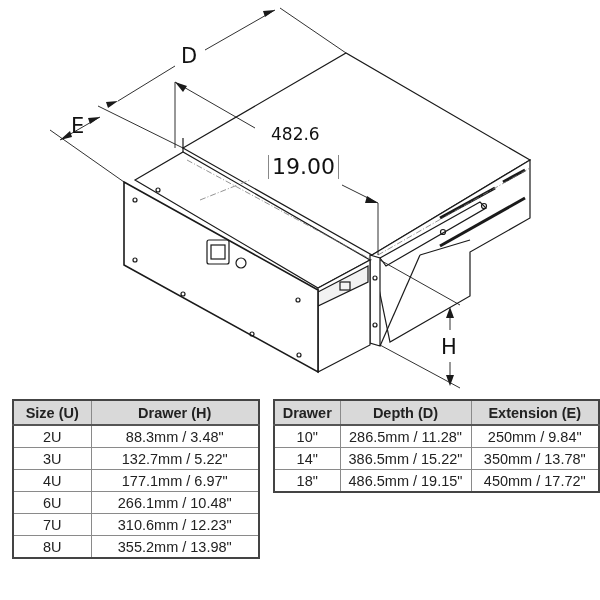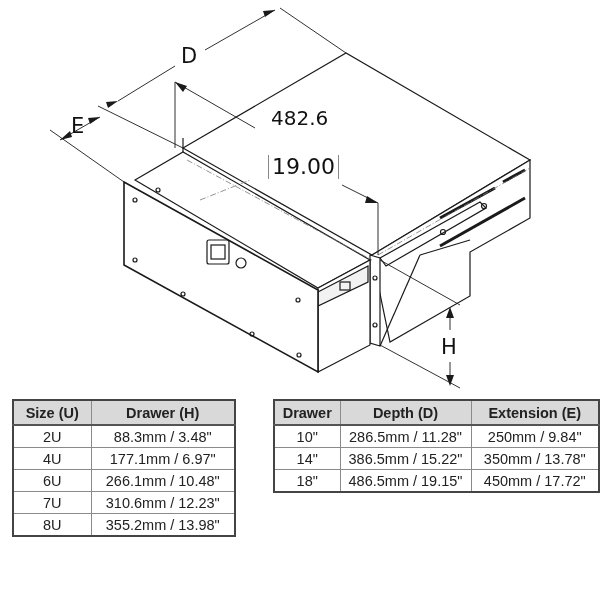--- a/index.html
+++ b/index.html
@@ -2,27 +2,27 @@
 <html><head>
 <meta charset="utf-8">
 <style>
   html, body { margin:0; padding:0; background:#ffffff; }
   body { width:600px; height:600px; position:relative; overflow:hidden; font-family:"Liberation Sans", sans-serif; color:#1a1a1a; }
   #drawing { position:absolute; left:0; top:0; width:600px; height:390px; }
   .dim-label { position:absolute; font-family:"DejaVu Sans", sans-serif; color:#111; }
   #lbl-D { left:181px; top:44px; font-size:21px; }
   #lbl-E { left:71px; top:114px; font-size:21px; }
   #lbl-H { left:441px; top:335px; font-size:21px; }
-  #lbl-mm { left:271px; top:106px; font-size:20px; }
+  #lbl-mm { left:271px; top:124px; font-size:17px; }
   #lbl-in { left:268px; top:155px; font-size:22px; padding:0 3px; border-left:1px solid #888; border-right:1px solid #888; line-height:24px; }
   table.spec { position:absolute; border-collapse:collapse; font-family:"Liberation Sans", sans-serif; font-size:14.5px; color:#222; }
   table.spec th, table.spec td { border:1px solid #8a8a8a; text-align:center; padding:0 3px; height:21px; white-space:nowrap; }
   table.spec th { background:#d9d9d9; font-weight:bold; height:23px; border-bottom:2px solid #555; }
   table.spec { border:2px solid #444; }
-  #tbl-height { left:12px; top:399px; width:224px; }
+  #tbl-height { left:12px; top:399px; width:248px; }
   #tbl-height col.c1 { width:78px; }
   #tbl-drawer { left:273px; top:399px; width:327px; }
   #tbl-drawer col.c1 { width:66px; }
   #tbl-drawer col.c2 { width:131px; }
 </style>
 </head>
 <body>
 
 <svg id="drawing" viewBox="0 0 600 390" xmlns="http://www.w3.org/2000/svg">
   <g fill="none" stroke="#1a1a1a" stroke-width="1.2">
@@ -116,20 +116,24 @@
       <th>Size (U)</th>
       <th>Drawer (H)</th>
     </tr>
   </thead>
   <tbody>
     <tr>
         <td>2U</td>
         <td>88.3mm / 3.48"</td>
       </tr>
     <tr>
+        <td>3U</td>
+        <td>132.7mm / 5.22"</td>
+      </tr>
+    <tr>
         <td>4U</td>
         <td>177.1mm / 6.97"</td>
       </tr>
     <tr>
         <td>6U</td>
         <td>266.1mm / 10.48"</td>
       </tr>
     <tr>
         <td>7U</td>
         <td>310.6mm / 12.23"</td>

